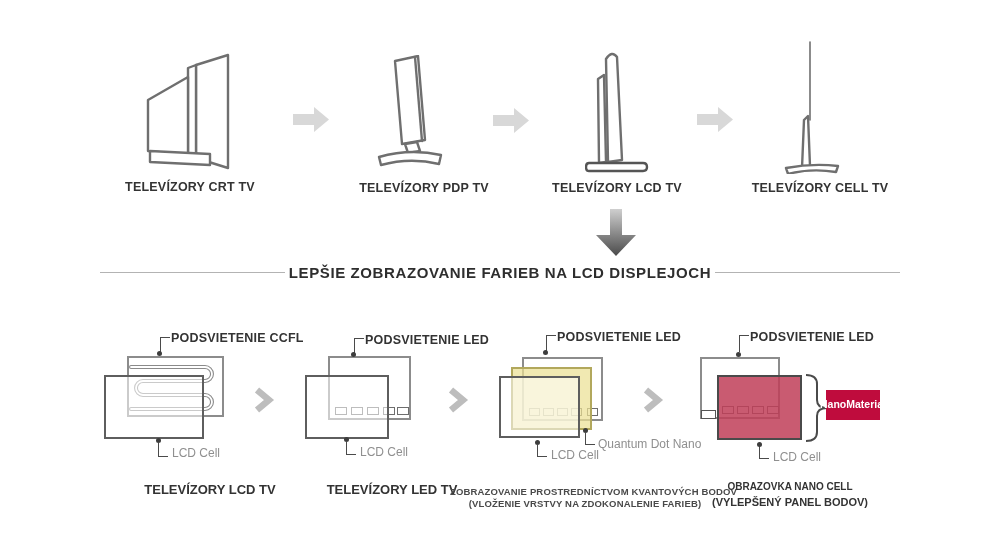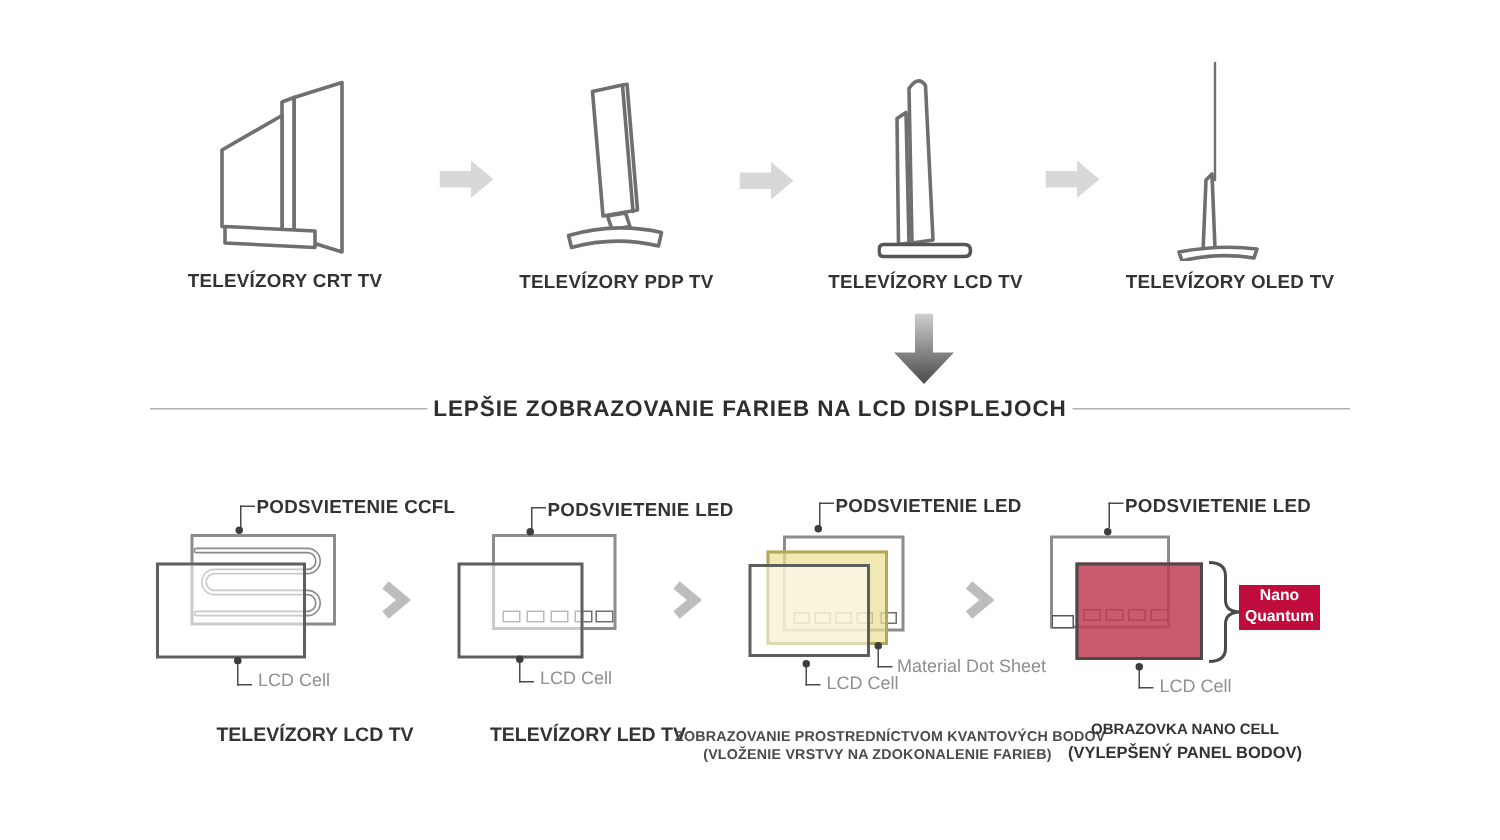--- a/index.html
+++ b/index.html
@@ -23,21 +23,21 @@
   .panel.red{background:rgba(192,62,88,.85);border-color:#4a4a4a;}
   .led{position:absolute;box-sizing:border-box;border:1.5px solid #6e6e6e;background:#fff;}
   .blabel{position:absolute;font-size:12.5px;font-weight:bold;color:#333;white-space:nowrap;letter-spacing:.2px;}
   .glabel{position:absolute;font-size:12px;color:#8f8f8f;white-space:nowrap;}
   .conn-top{position:absolute;border-left:1.5px solid #4a4a4a;border-top:1.5px solid #4a4a4a;}
   .conn-bot{position:absolute;border-left:1.5px solid #4a4a4a;border-bottom:1.5px solid #4a4a4a;}
   .dot{position:absolute;width:5px;height:5px;border-radius:50%;background:#3d3d3d;}
   .caption{position:absolute;text-align:center;font-weight:bold;color:#333;white-space:nowrap;}
   .cap-sm{position:absolute;text-align:center;font-weight:bold;font-size:9.5px;color:#4a4a4a;
           letter-spacing:.15px;white-space:nowrap;}
-  .badge{position:absolute;background:#bf0c3d;color:#fff;display:flex;flex-direction:column;
+  .badge{position:absolute;background:#bf0c3d;color:#fff;display:flex;
          align-items:center;justify-content:center;font-size:10.5px;font-weight:bold;line-height:1.3;}
 </style>
 </head>
 <body>
 
 <div id="stage">
 
   <svg class="tv-icon" style="left:142px;top:52px" width="92" height="120" viewBox="0 0 92 120">
     <polygon points="54,13 86,3 86,116 54,106"></polygon>
     <polygon points="46,16 54,13 54,106 46,103"></polygon>
@@ -49,21 +49,21 @@
   <svg class="tv-icon" style="left:293px;top:106px" width="37" height="27" viewBox="0 0 37 27">
     <polygon points="0,8 21,8 21,1 36,13.5 21,26 21,19 0,19" style="fill:#d8d8d8;stroke:none"></polygon>
   </svg>
 
   <svg class="tv-icon" style="left:368px;top:55px" width="85" height="118" viewBox="0 0 85 118">
     <polygon points="27,6 50,1 57,85 34,89"></polygon>
     <line x1="47" y1="2" x2="54" y2="86"></line>
     <polygon points="37,89 49,87 52,96 40,98"></polygon>
     <path d="M11,102 Q42,93 73,100 L71,109 Q42,102 13,110 Z"></path>
   </svg>
-  <div class="tv-label" style="left:311px;top:181px">TELEVÍZORY PDP TV</div>
+  <div class="tv-label" style="left:324px;top:181px">TELEVÍZORY PDP TV</div>
 
   <svg class="tv-icon" style="left:493px;top:107px" width="37" height="27" viewBox="0 0 37 27">
     <polygon points="0,8 21,8 21,1 36,13.5 21,26 21,19 0,19" style="fill:#d8d8d8;stroke:none"></polygon>
   </svg>
 
   <svg class="tv-icon" style="left:585px;top:50px" width="66" height="123" viewBox="0 0 66 123">
     <polygon points="13,29 19,25 21,112 14,113"></polygon>
     <path d="M21,9 Q27,0 32,7 L37,110 L23,112 Z"></path>
     <path d="M4,113 H58 Q62,113 62,117 Q62,121 58,121 H4 Q1,121 1,117 Q1,113 4,113 Z" style="stroke:#555"></path>
   </svg>
@@ -71,21 +71,21 @@
 
   <svg class="tv-icon" style="left:697px;top:106px" width="37" height="27" viewBox="0 0 37 27">
     <polygon points="0,8 21,8 21,1 36,13.5 21,26 21,19 0,19" style="fill:#d8d8d8;stroke:none"></polygon>
   </svg>
 
   <svg class="tv-icon" style="left:779px;top:38px" width="68" height="136" viewBox="0 0 68 136">
     <line x1="31" y1="4" x2="31" y2="82" style="stroke-width:1.6"></line>
     <polygon points="25,82 29,78 31,128 23,130"></polygon>
     <path d="M7,130 Q34,125 59,128 L57,134 Q32,130 9,136 Z"></path>
   </svg>
-  <div class="tv-label" style="left:720px;top:181px">TELEVÍZORY OLED TV</div>
+  <div class="tv-label" style="left:720px;top:181px">TELEVÍZORY CELL TV</div>
 
   <svg class="abs" style="left:596px;top:209px" width="40" height="47" viewBox="0 0 40 47">
     <defs>
       <linearGradient id="dg" x1="0" y1="0" x2="0" y2="1">
         <stop offset="0" stop-color="#cfcfcf"></stop>
           <stop offset="1" stop-color="#4a4a4a"></stop>
       </linearGradient>
     </defs>
     <polygon points="14,0 26,0 26,26 40,26 20,47 0,26 14,26" fill="url(#dg)"></polygon>
   </svg>
@@ -147,21 +147,21 @@
       <div class="led" style="left:47px;top:49px;width:11px;height:8px"></div>
       <div class="led" style="left:63px;top:49px;width:11px;height:8px"></div>
     </div>
     <div class="panel yellow" style="left:511px;top:367px;width:81px;height:63px"></div>
     <div class="panel front" style="left:499px;top:376px;width:81px;height:62px"></div>
     <div class="conn-top" style="left:546px;top:335px;width:9px;height:15px"></div>
     <div class="dot" style="left:543px;top:350px"></div>
     <div class="blabel" style="left:557px;top:330px">PODSVIETENIE LED</div>
     <div class="dot" style="left:583px;top:428px"></div>
     <div class="conn-bot" style="left:585px;top:432px;width:9px;height:12px"></div>
-    <div class="glabel" style="left:598px;top:437px">Material Dot Sheet</div>
+    <div class="glabel" style="left:598px;top:437px">Quantum Dot Nano</div>
     <div class="dot" style="left:535px;top:440px"></div>
     <div class="conn-bot" style="left:537px;top:444px;width:9px;height:12px"></div>
     <div class="glabel" style="left:551px;top:448px">LCD Cell</div>
     <div class="cap-sm" style="left:450px;width:270px;top:486px">ZOBRAZOVANIE PROSTREDNÍCTVOM KVANTOVÝCH BODOV</div>
     <div class="cap-sm" style="left:450px;width:270px;top:498px">(VLOŽENIE VRSTVY NA ZDOKONALENIE FARIEB)</div>
   </div>
 
   <svg class="abs" style="left:643px;top:387px" width="22" height="26" viewBox="0 0 22 26">
     <polyline points="3,3 15,13 3,23" fill="none" stroke="#bdbdbd" stroke-width="6.5"></polyline>
   </svg>
@@ -176,21 +176,21 @@
     <div class="led" style="left:701px;top:410px;width:15px;height:9px;border-color:#555;z-index:3"></div>
     <div class="panel red" style="left:717px;top:375px;width:85px;height:65px;z-index:4"></div>
     <div class="conn-top" style="left:739px;top:335px;width:9px;height:16px"></div>
     <div class="dot" style="left:736px;top:352px"></div>
     <div class="blabel" style="left:750px;top:330px">PODSVIETENIE LED</div>
     <svg class="abs" style="left:804px;top:373px;z-index:5" width="24" height="70" viewBox="0 0 24 70">
       <path d="M2,2 Q13,2 13,11 L13,27 Q13,35 23,35 Q13,35 13,43 L13,59 Q13,68 2,68" fill="none" stroke="#4a4a4a" stroke-width="2"></path>
     </svg>
     <div class="badge" style="left:826px;top:390px;width:54px;height:30px;z-index:5">
       <span>Nano</span>
-      <span>Quantum</span>
+      <span>Material</span>
     </div>
     <div class="dot" style="left:757px;top:442px;z-index:5"></div>
     <div class="conn-bot" style="left:759px;top:446px;width:9px;height:12px"></div>
     <div class="glabel" style="left:773px;top:450px">LCD Cell</div>
     <div class="caption" style="left:685px;width:210px;top:481px;font-size:10px">OBRAZOVKA NANO CELL</div>
     <div class="caption" style="left:685px;width:210px;top:496px;font-size:11px">(VYLEPŠENÝ PANEL BODOV)</div>
   </div>
 
 </div>
 

